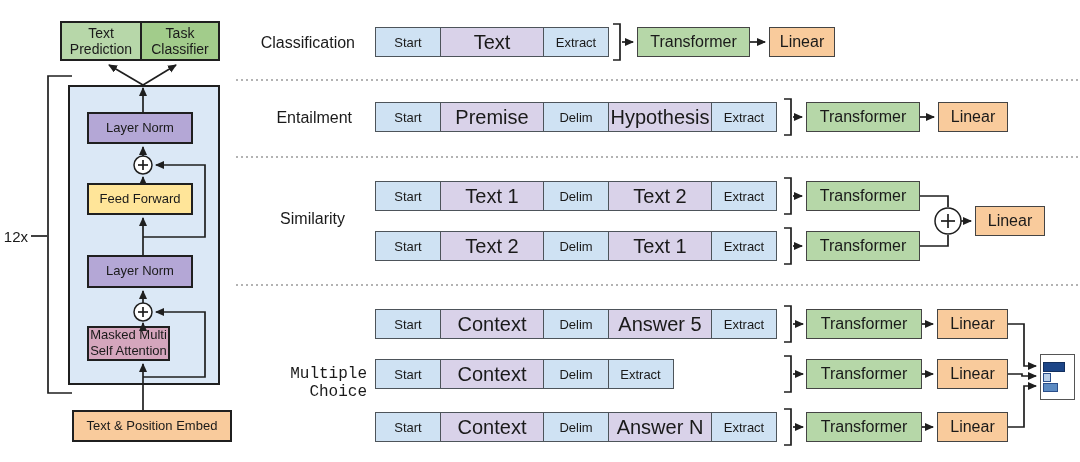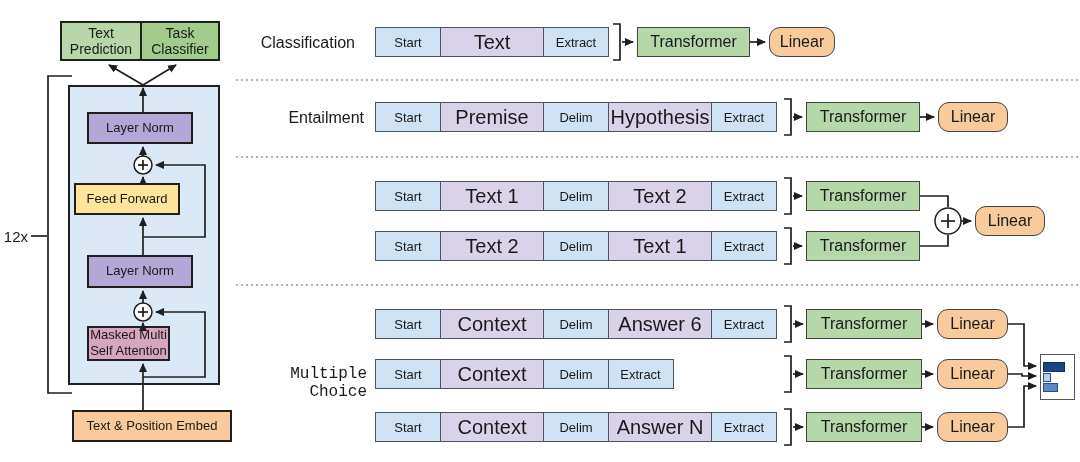--- a/index.html
+++ b/index.html
@@ -30,53 +30,54 @@
   .tok{box-sizing:border-box;border:1.5px solid var(--box-border);height:30px;
        display:flex;align-items:center;justify-content:center;}
   .tok + .tok{margin-left:-1.5px;}
   .tok.sm{width:66px;font-size:13px;}
   .tok.lg{width:105px;font-size:20px;}
   .tok.blue{background:var(--token-blue);}
   .tok.purple{background:var(--token-purple);}
   .nbox{position:absolute;box-sizing:border-box;border:1.5px solid #444;height:30px;
         display:flex;align-items:center;justify-content:center;font-size:16px;}
   .trans{background:var(--transformer-green);}
-  .lin{background:var(--linear-orange);border-radius:11px;}
+  .lin{background:var(--linear-orange);}
   
   .score-box{position:absolute;border:1.5px solid #555;background:#fff;}
   .bar{position:absolute;left:2px;}
   
   svg.wires{position:absolute;left:0;top:0;pointer-events:none;}
   .wire{stroke:var(--line);stroke-width:1.7;fill:none;}
   .thin{stroke:var(--line);stroke-width:1.5;fill:#fff;}
   .sep{stroke:var(--sep);stroke-width:1.3;stroke-dasharray:2 3;fill:none;}
 </style>
 </head>
 <body>
 
 <div id="canvas">
 
   <div class="lbox panel" style="left:68px;top:85px;width:152px;height:300px;"></div>
 
   <div class="lbox head" style="left:60px;top:21px;width:82px;height:40px;background:var(--head-green-light);">Text Prediction</div>
   <div class="lbox head" style="left:140px;top:21px;width:80px;height:40px;background:var(--head-green-dark);">Task Classifier</div>
 
   <div class="lbox ln" style="left:87px;top:112px;width:106px;height:32px;">Layer Norm</div>
-  <div class="lbox ff" style="left:74px;top:183px;width:106px;height:32px;">Feed Forward</div>
+  <div class="lbox ff" style="left:87px;top:183px;width:106px;height:32px;">Feed Forward</div>
   <div class="lbox ln" style="left:87px;top:255px;width:106px;height:33px;">Layer Norm</div>
   <div class="lbox ma" style="left:87px;top:326px;width:83px;height:35px;justify-content:space-between;">
     <span>Masked Multi</span>
     <span>Self Attention</span>
   </div>
   <div class="lbox emb" style="left:60px;top:410px;width:160px;height:32px;margin-left:12px;">Text &amp; Position Embed</div>
 
   <div class="repeat-label" style="left:2px;top:228px;width:26px;text-align:right;">12x</div>
 
   <div class="task-label" style="left:230px;top:34px;width:125px;">Classification</div>
-  <div class="task-label" style="left:242px;top:109px;width:122px;">Entailment</div>
+  <div class="task-label" style="left:230px;top:109px;width:122px;">Entailment</div>
+  <div class="task-label" style="left:230px;top:210px;width:115px;">Similarity</div>
   <div class="task-label" style="left:230px;top:365px;width:137px;font-family:Liberation Mono, monospace;">Multiple Choice</div>
 
   <div class="seq" style="left:375px;top:27px;">
     <div class="tok sm blue">Start</div>
     <div class="tok lg purple">Text</div>
     <div class="tok sm blue">Extract</div>
   </div>
   <div class="nbox trans" style="left:637px;top:27px;width:113px;">Transformer</div>
   <div class="nbox lin" style="left:769px;top:27px;width:66px;">Linear</div>
 
@@ -105,21 +106,21 @@
     <div class="tok lg purple">Text 1</div>
     <div class="tok sm blue">Extract</div>
   </div>
   <div class="nbox trans" style="left:806px;top:231px;width:114px;">Transformer</div>
   <div class="nbox lin" style="left:975px;top:206px;width:70px;">Linear</div>
 
   <div class="seq" style="left:375px;top:309px;">
     <div class="tok sm blue">Start</div>
     <div class="tok lg purple">Context</div>
     <div class="tok sm blue">Delim</div>
-    <div class="tok lg purple">Answer 6</div>
+    <div class="tok lg purple">Answer 5</div>
     <div class="tok sm blue">Extract</div>
   </div>
   <div class="nbox trans" style="left:806px;top:309px;width:116px;">Transformer</div>
   <div class="nbox lin" style="left:937px;top:309px;width:71px;">Linear</div>
 
   <div class="seq" style="left:375px;top:359px;">
     <div class="tok sm blue">Start</div>
     <div class="tok lg purple">Context</div>
     <div class="tok sm blue">Delim</div>
     <div class="tok sm blue">Extract</div>

